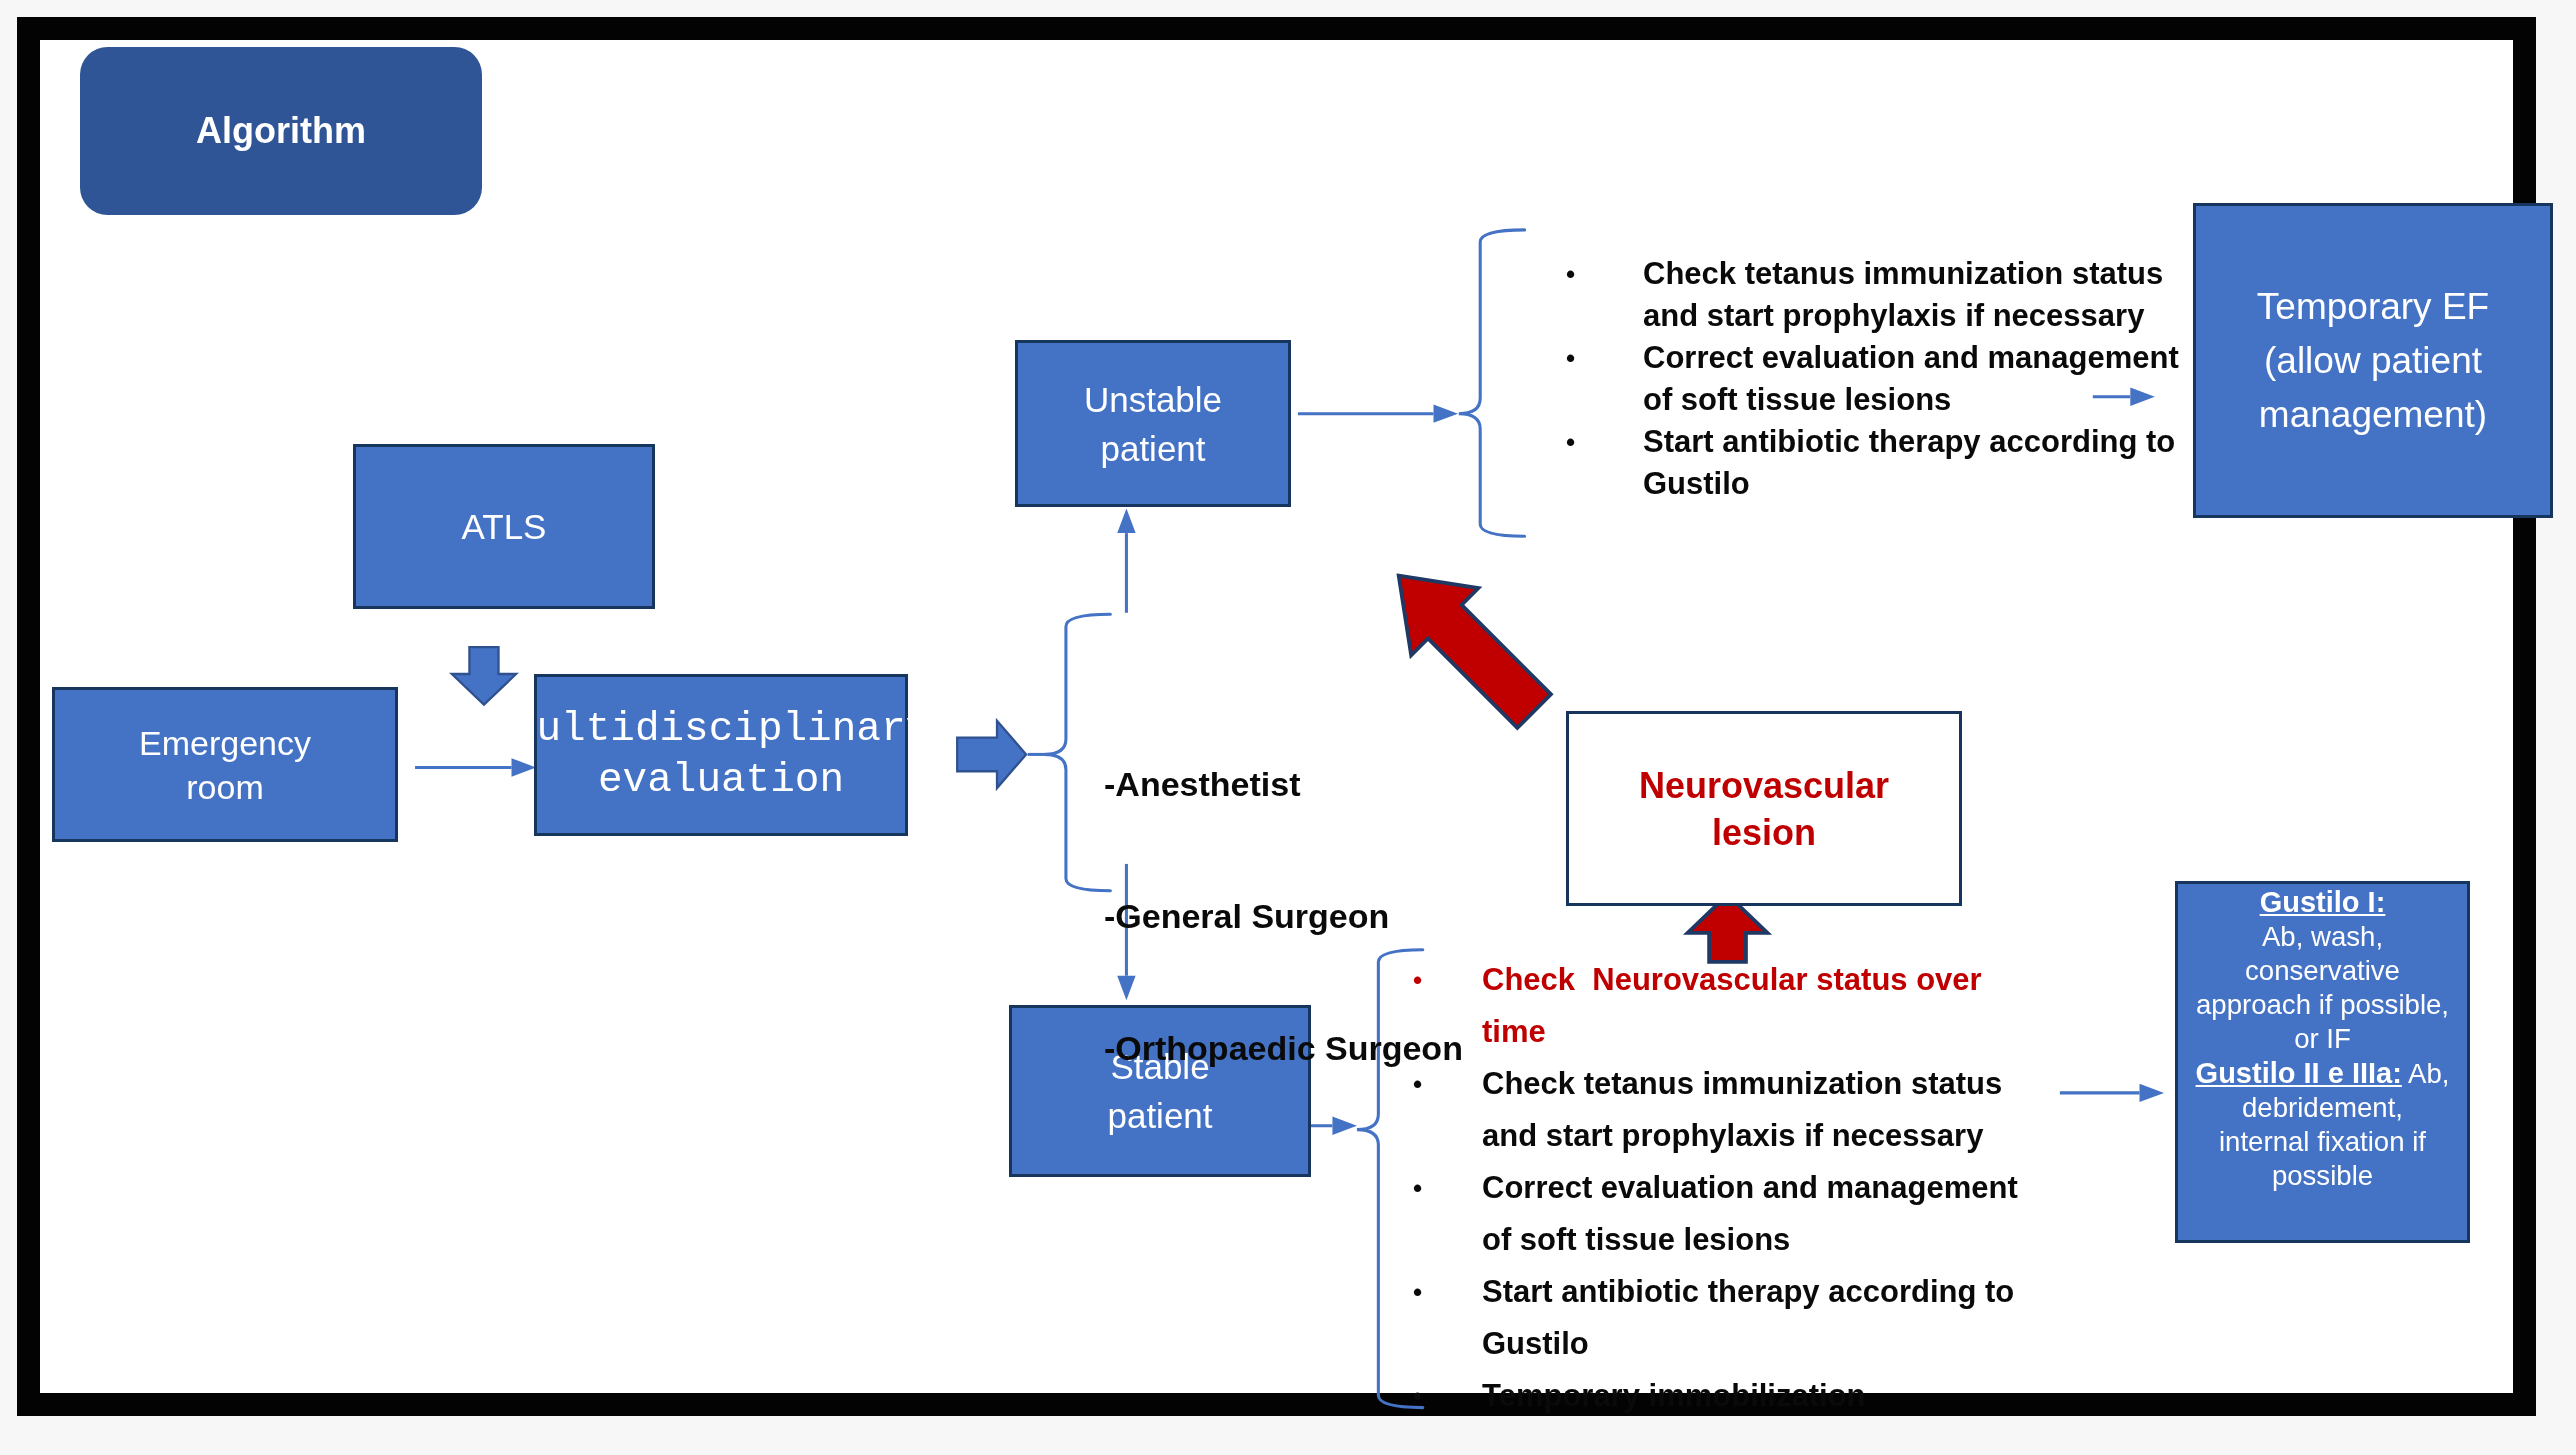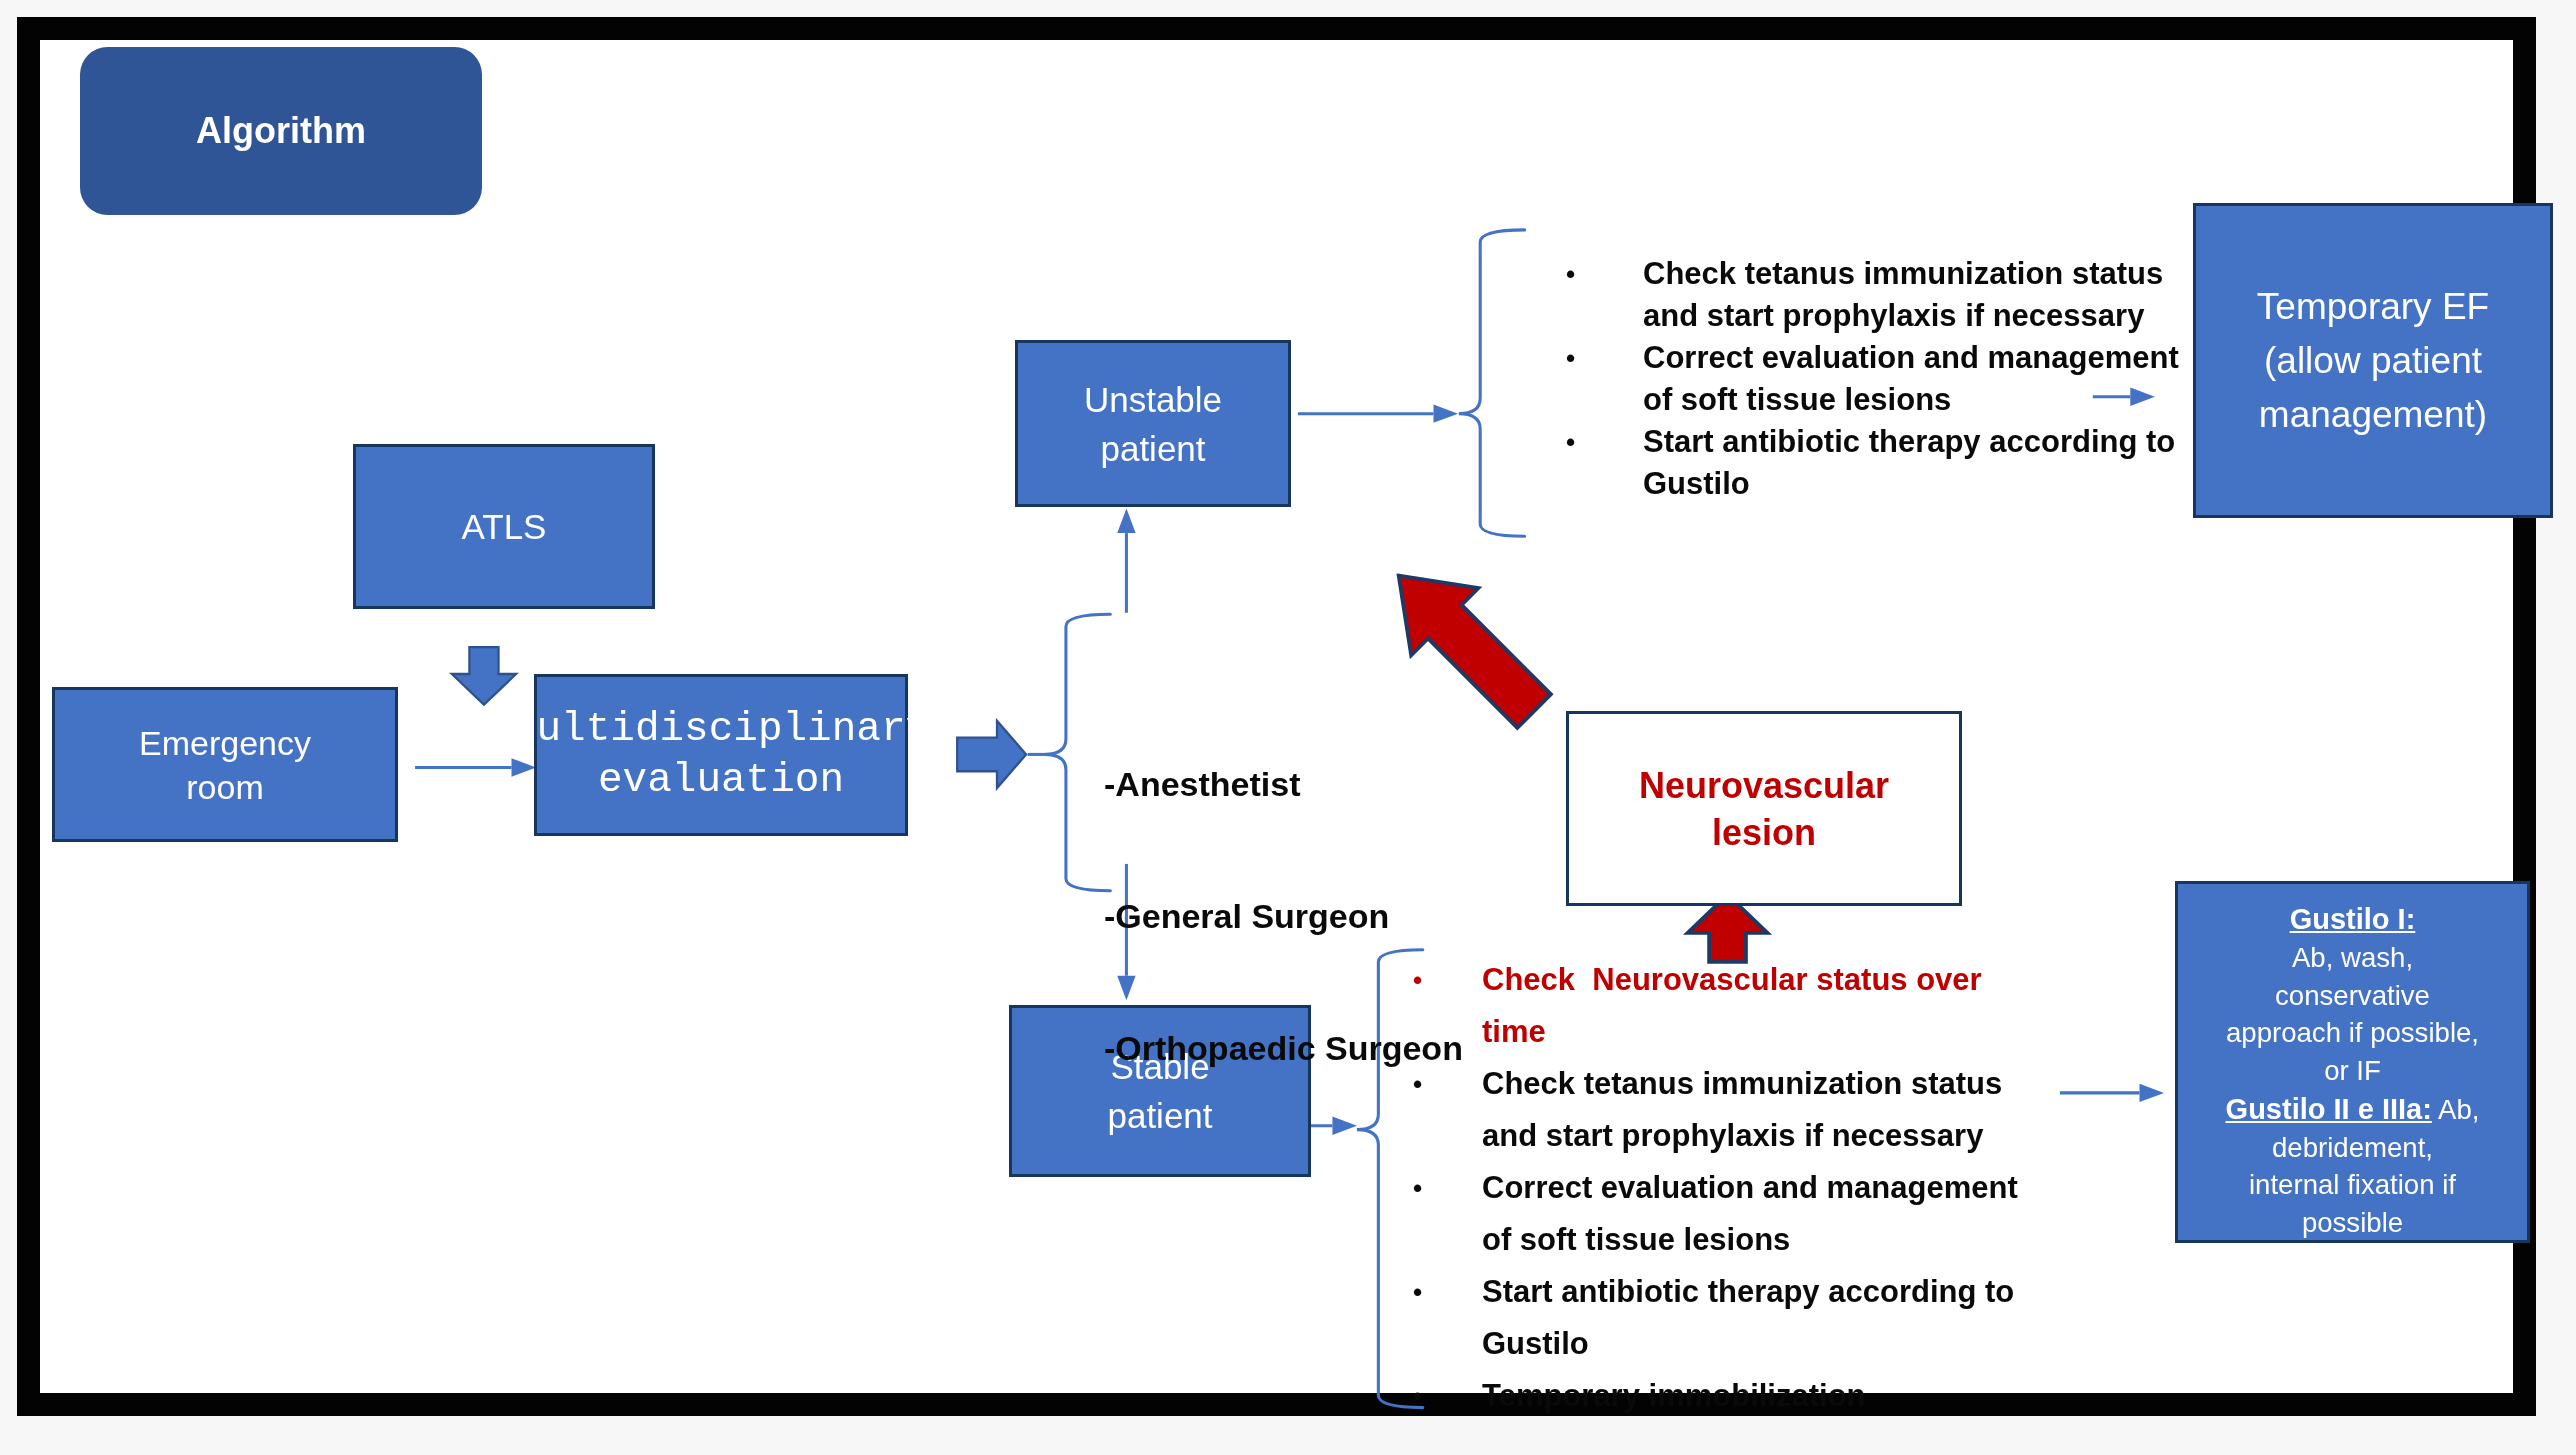--- a/index.html
+++ b/index.html
@@ -18,22 +18,22 @@
              color:#ffffff;font-size:36px;font-weight:bold;}
   .atls{left:329px;top:444px;width:302px;height:165px;font-size:35px;margin-left:24px;}
   .emergency{left:52px;top:687px;width:346px;height:155px;font-size:34px;line-height:44px;}
   .multi{left:534px;top:674px;width:374px;height:162px;font-family:Liberation Mono, monospace;
          font-size:41px;line-height:51px;}
   .unstable{left:1015px;top:340px;width:276px;height:167px;font-size:35px;line-height:49px;}
   .stable{left:1009px;top:1005px;width:302px;height:172px;font-size:35px;line-height:49px;}
   .tempef{left:2163px;top:203px;width:360px;height:315px;font-size:37px;line-height:54px;margin-left:30px;}
   .neuro{left:1566px;top:711px;width:396px;height:195px;background:#ffffff;border:3.8px solid #17365d;
          color:#c00000;font-weight:bold;font-size:36px;line-height:47px;}
-  .gustilo{left:2175px;top:881px;width:355px;height:362px;font-size:27.6px;line-height:34px;
-           justify-content:space-between;padding-top:18px;}
+  .gustilo{left:2175px;top:881px;width:295px;height:362px;font-size:27.6px;line-height:34px;
+           justify-content:flex-start;padding-top:1px;}
   .gustilo .heading{font-weight:bold;text-decoration:underline;font-size:29px;}
 
   .teamlist{position:absolute;left:1072px;top:674px;font-size:34px;font-weight:bold;color:#0a0a0a;
             line-height:44px;white-space:pre;margin-left:32px;}
   .blist{position:absolute;color:#0a0a0a;font-weight:bold;}
   .blist .item{display:flex;align-items:flex-start;}
   .blist .bullet{flex:0 0 auto;}
   .blist .txt span{display:block;white-space:pre;}
   .ulist{left:1566px;top:253px;font-size:31px;line-height:42px;}
   .ulist .bullet{width:77px;font-size:26px;}

